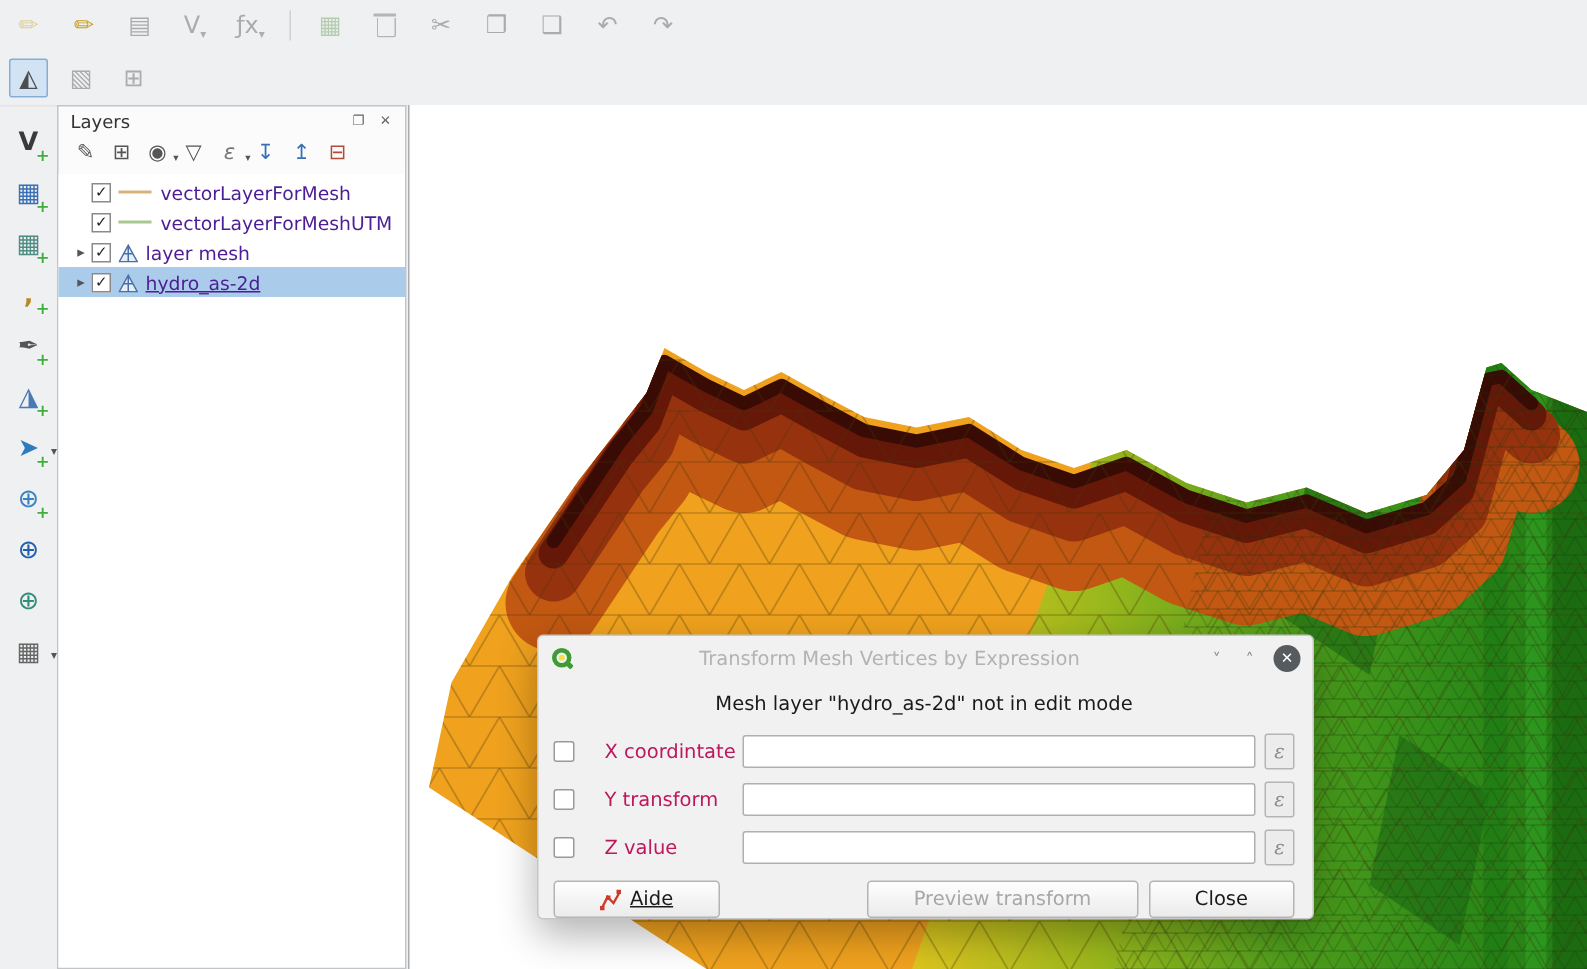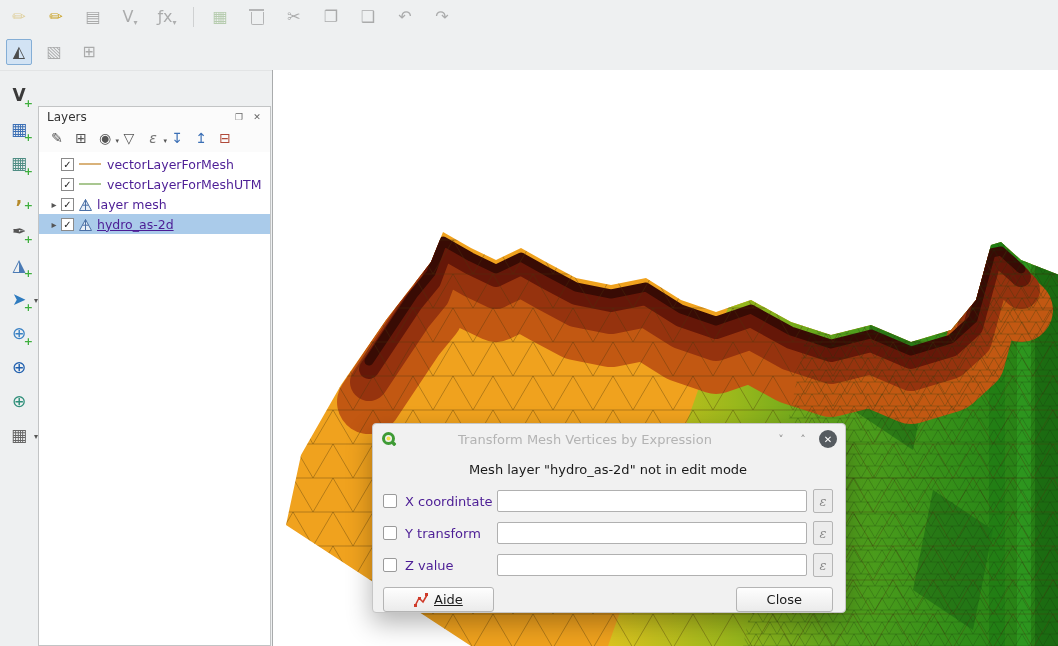--- a/index.html
+++ b/index.html
@@ -31,21 +31,21 @@
   .lt3 .g{color:#b58a2a;font-weight:bold;font-size:22px;}
   .lt4 .g{color:#555;}
   .lt5 .g{color:#4a7ab5;}
   .lt6 .g{color:#2e7bbf;}
   .lt7 .g{color:#3b82c4;font-size:19px;}
   .lt8 .g{color:#1f5fae;font-size:19px;}
   .lt9 .g{color:#2e8f7a;font-size:19px;}
   .lt10 .g{color:#666;}
 
   
-  .layers-panel{position:absolute;left:38px;top:70px;width:233px;bottom:0;background:#fbfbfb;border:1px solid #c2c4c5;box-sizing:border-box;display:flex;flex-direction:column;margin-top:36px;}
+  .layers-panel{position:absolute;left:38px;top:70px;width:233px;bottom:0;background:#fbfbfb;border:1px solid #c2c4c5;box-sizing:border-box;display:flex;flex-direction:column;}
   .panel-header{display:flex;align-items:center;padding:3px 6px 1px 8px;}
   .panel-title{flex:1;color:#333;}
   .phicon{width:14px;height:14px;display:flex;align-items:center;justify-content:center;font-size:9px;color:#666;margin-left:4px;}
   .panel-toolbar{display:flex;align-items:center;gap:4px;padding:3px 4px 4px 8px;}
   .ptool{position:relative;width:20px;height:20px;display:flex;align-items:center;justify-content:center;}
   .ptool .g{font-size:14px;color:#555;}
   .pt4 .g{font-style:italic;color:#777;}
   .pt5 .g,.pt6 .g{color:#3b6fb5;}
   .pt7 .g{color:#b04a3a;}
   .pcaret{position:absolute;right:-4px;bottom:3px;font-size:7px;color:#555;}
@@ -57,31 +57,31 @@
   .lineswatch{width:22px;height:2px;flex:none;margin-right:6px;}
   .meshicon{flex:none;margin-right:5px;display:flex;}
   .tlabel{font-size:12.5px;color:#4c1d95;white-space:nowrap;}
   .sel .tlabel{text-decoration:underline;}
 
   
   .canvas{position:absolute;left:272px;top:70px;right:0;bottom:0;background:#fff;overflow:hidden;border-left:1px solid #a9abac;}
   .mesh-svg{position:absolute;left:0;top:0;}
 
   
-  .dialog{position:absolute;left:99px;top:353px;width:474px;height:190px;background:#f1f1f1;border:1px solid #c6c6c6;border-radius:4px;box-shadow:0 10px 26px rgba(0,0,0,.3);box-sizing:border-box;}
+  .dialog{position:absolute;left:85px;top:353px;width:518px;height:190px;background:#f1f1f1;border:1px solid #c6c6c6;border-radius:4px;box-shadow:0 10px 26px rgba(0,0,0,.3);box-sizing:border-box;}
   .titlebar{height:30px;display:flex;align-items:center;padding:0 8px;}
   .qlogo{display:flex;margin-right:6px;}
   .dtitle{flex:1;text-align:center;color:#b3b3b3;font-size:13px;white-space:nowrap;overflow:hidden;}
   .tbtn{width:16px;text-align:center;color:#8a8a8a;font-size:11px;margin-left:6px;cursor:default;}
   .closec{width:18px;height:18px;margin-left:8px;border-radius:50%;background:#565b60;color:#fff;font-size:10px;display:flex;align-items:center;justify-content:center;}
   .dbody{padding:4px 12px 0 10px;}
   .dmessage{text-align:center;font-size:13px;color:#1a1a1a;margin:4px 0 12px 0;}
   .drow{display:flex;align-items:center;margin:0 0 8px 0;}
   .dcb{width:14px;height:14px;border:1px solid #9a9a9a;background:#fff;box-sizing:border-box;border-radius:2px;flex:none;}
-  .dlabel{width:92px;margin-left:8px;font-size:13px;color:#4c1d95;flex:none;}
+  .dlabel{width:92px;margin-left:20px;font-size:13px;color:#be185d;flex:none;}
   .dinput{flex:1;height:22px;border:1px solid #b0b0b0;border-radius:2px;background:#fff;box-sizing:border-box;padding:0 4px;font-family:inherit;font-size:12px;}
   .eps{width:20px;height:24px;margin-left:6px;border:1px solid #b5b5b5;border-radius:2px;background:#ececec;color:#8a8a8a;font-style:italic;font-size:13px;padding:0;flex:none;font-family:"DejaVu Serif","Liberation Serif",serif;}
   .dbuttons{display:flex;align-items:center;margin-top:10px;}
   .btn{display:inline-flex;align-items:center;gap:6px;height:25px;padding:0 30px;border:1px solid #b4b4b4;border-radius:3px;background:linear-gradient(#fefefe,#ebebeb);font-size:13px;color:#1a1a1a;font-family:inherit;}
   .btn.disabled{color:#a7a7a7;}
   .flex1{flex:1;}
   .btn + .btn{margin-left:7px;}
   .help-label{text-decoration:underline;}
 </style>
 </head>
@@ -338,19 +338,20 @@
           <button class="btn">
             <svg width="14" height="14" viewBox="0 0 14 14">
                 <path d="M1,13 L5,5 L9,9 L13,2" stroke="#cf3b2a" stroke-width="1.6" fill="none"></path>
                 <rect x="0" y="11" width="3" height="3" fill="#cf3b2a"></rect>
                 <rect x="4" y="4" width="3" height="3" fill="#cf3b2a"></rect>
                 <rect x="11" y="0" width="3" height="3" fill="#cf3b2a"></rect>
               </svg>
             <span class="help-label">Aide</span>
           </button>
           <div class="flex1"></div>
+          <button class="btn disabled">Preview transform</button>
           <button class="btn">Close</button>
         </div>
       </div>
     </div>
   </div>
 
 </div>
 
 </body></html>

